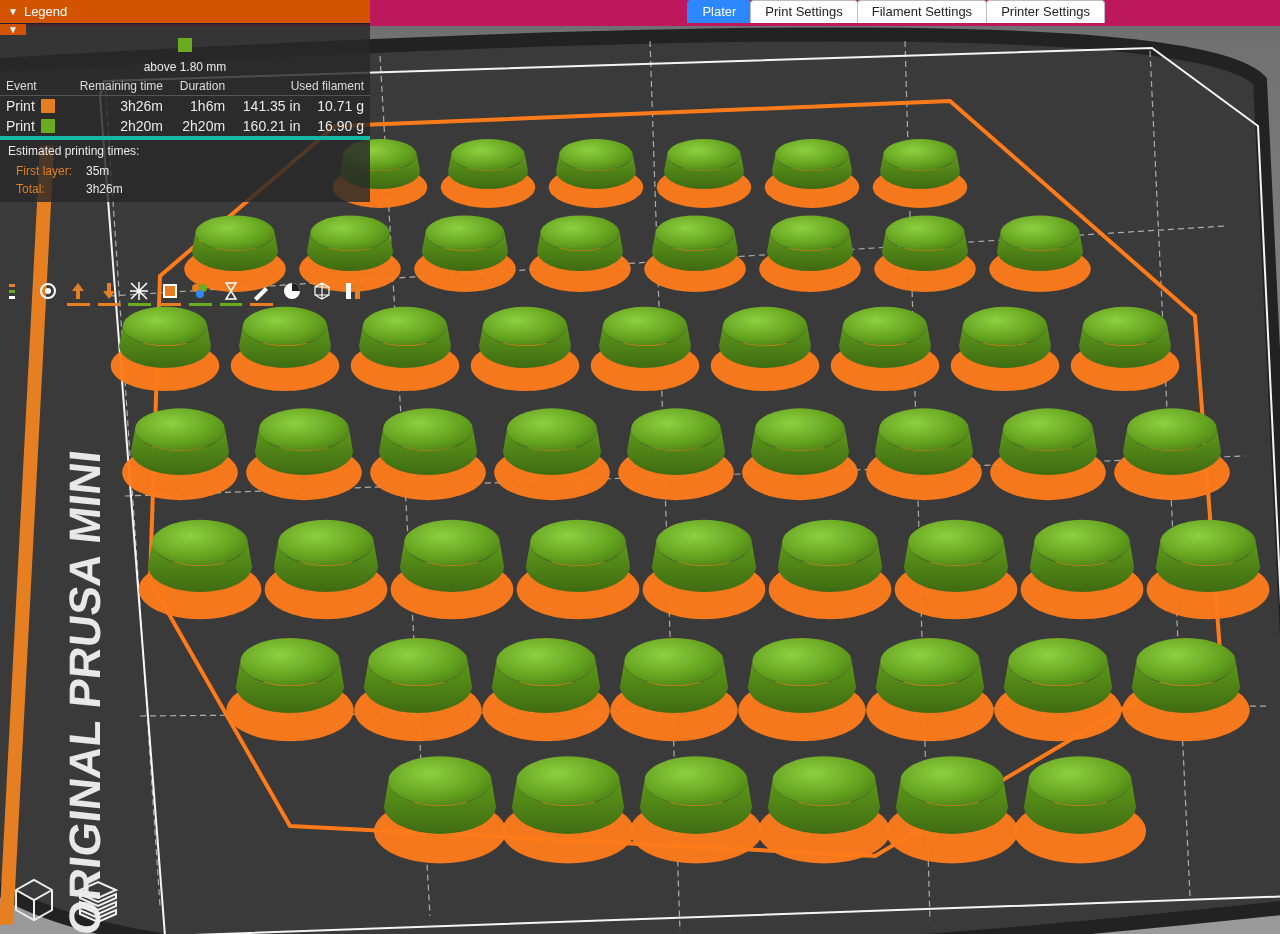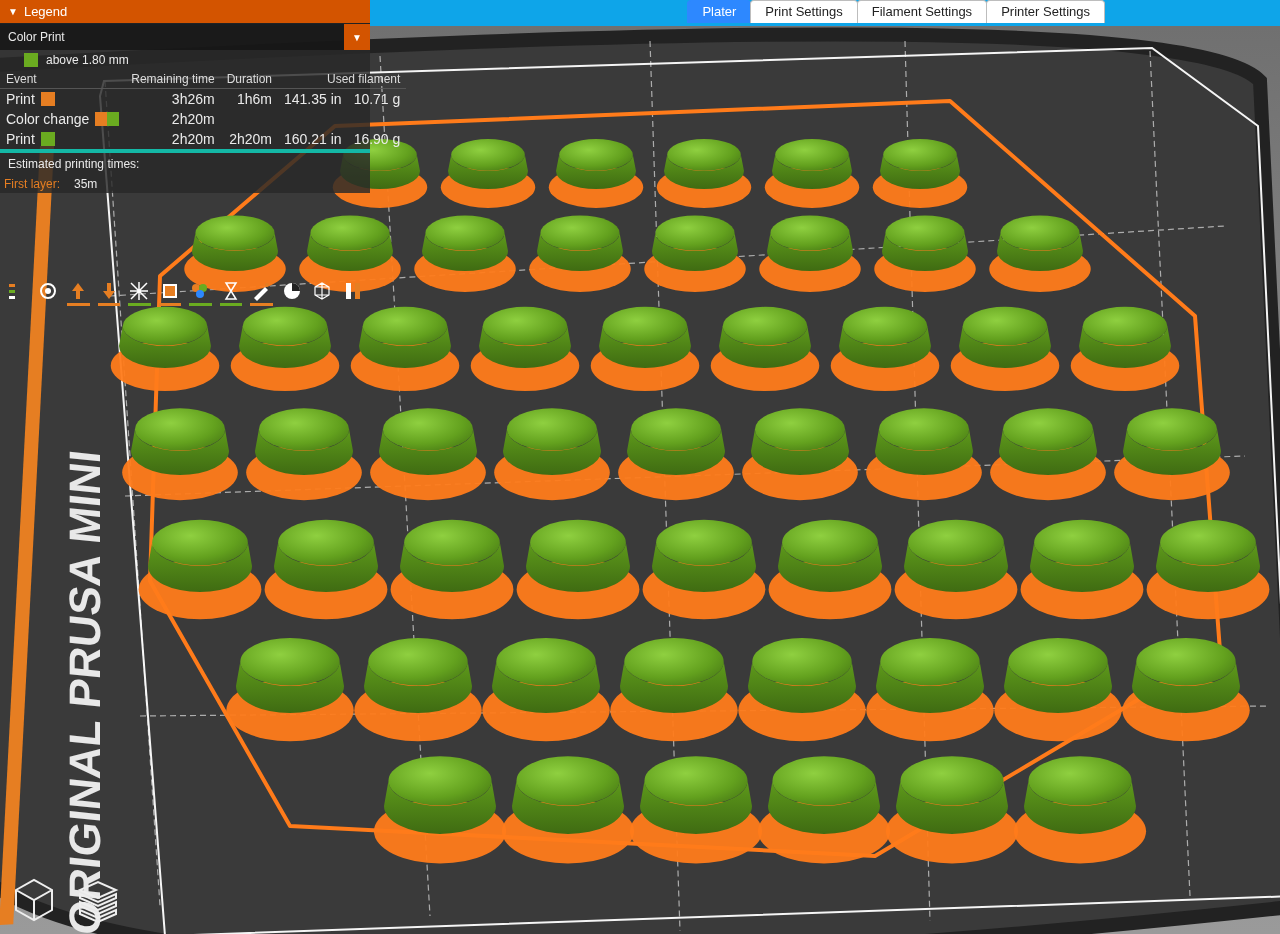--- a/index.html
+++ b/index.html
@@ -1,21 +1,21 @@
 <!DOCTYPE html>
 <html><head>
 <meta charset="utf-8">
 <style>
 * { margin: 0; padding: 0; box-sizing: border-box; font-family: -apple-system, BlinkMacSystemFont, "Segoe UI", Arial, sans-serif; }
 html, body { width: 1280px; height: 934px; overflow: hidden; background: #e8e8e8; }
 
 
 .tabbar {
   position: absolute; top: 0; left: 0; right: 0; height: 26px;
-  background: #0ea5e9;
+  background: #be185d;
   display: flex; justify-content: flex-end; align-items: flex-start;
   padding-right: 175px;
 }
 .tab {
   padding: 3px 14px 4px; font-size: 13px; color: #222; background: #fff;
   border: 1px solid #bdbdbd; border-bottom: none; border-radius: 4px 4px 0 0;
   margin-left: -1px; cursor: pointer;
 }
 .tab.active { background: #2d88ff; color: #fff; border-color: #2d88ff; }
 
@@ -41,36 +41,36 @@
   display:flex; align-items:stretch;
   border-top:1px solid #222;
 }
 .dropdown-label {
   flex:1; padding:6px 8px; background: rgba(20,20,20,0.8);
 }
 .dropdown-btn {
   width:26px; background:#d35400; display:flex; align-items:center; justify-content:center;
   color:#fff; font-size:10px;
 }
-.swatch-row { display:flex; align-items:center; gap:8px; padding:3px 24px; }
+.swatch-row { display:flex; align-items:center; gap:8px; padding:3px 0;flex-direction:column; }
 .swatch { width:14px; height:14px; }
 .sw-green { background:#6aab20; }
 .sw-orange { background:#e67e22; }
 .sw-pair { display:flex; }
 .sw-pair .swatch { width:12px; }
 
 .table { width:100%; border-collapse:collapse; }
 .table th, .table td { text-align:left; padding:2px 6px; font-weight:normal; white-space:nowrap; }
 .table th { border-bottom:1px solid #555; font-size:12px; color:#ddd; }
 .table td { font-size:14px; }
 .table .r { text-align:right; }
 .evcell { display:flex; align-items:center; gap:6px; }
 
 .section-title { padding:4px 8px; border-top:4px solid #14b8a6; }
-.times-row { display:flex; padding:2px 4px; gap:10px; }
+.times-row { display:flex; padding:2px 16px; gap:10px; }
 .times-row .k { width:60px; color:#e67e22; }
 
 
 .iconstrip {
   position:absolute; top:275px; left:0; height:38px; width:370px;
   background: rgba(30,30,30,0.0);
   display:flex; align-items:center; gap:8px; padding:0 6px;
 }
 .iconstrip .ico {
   width:24px; height:24px; display:flex; align-items:center; justify-content:center;
@@ -310,21 +310,20 @@
   </svg>
 </div>
 
 <div class="legend">
   <div class="legend-header">
     <span class="tri">▼</span>
     <span>Legend</span>
   </div>
 
   <div class="dropdown">
-    <div class="dropdown-label">Color Print</div>
     <div class="dropdown-btn">▼</div>
   </div>
 
   <div class="swatch-row">
     <span class="swatch sw-green"></span>
     <span>above 1.80 mm</span>
   </div>
 
   <table class="table">
     <thead>
@@ -344,52 +343,41 @@
             </span>
           </td>
         <td class="r">3h26m</td>
         <td class="r">1h6m</td>
         <td class="r">141.35 in</td>
         <td class="r">10.71 g</td>
       </tr>
       <tr>
         <td>
             <span class="evcell">
-              <span>Color change</span>
-              <span class="sw-pair">
-                <span class="swatch sw-orange"></span>
-                <span class="swatch sw-green"></span>
-              </span>
-            </span>
-          </td>
-        <td class="r">2h20m</td>
-        <td class="r"></td>
-        <td class="r"></td>
-        <td class="r"></td>
-      </tr>
-      <tr>
-        <td>
-            <span class="evcell">
               <span>Print</span>
               <span class="swatch sw-green"></span>
             </span>
           </td>
         <td class="r">2h20m</td>
         <td class="r">2h20m</td>
         <td class="r">160.21 in</td>
         <td class="r">16.90 g</td>
       </tr>
     </tbody>
   </table>
 
   <div class="section-title">Estimated printing times:</div>
   <div class="times-row">
     <span class="k">First layer:</span>
     <span>35m</span>
   </div>
+  <div class="times-row" style="padding-bottom:6px;">
+    <span class="k">Total:</span>
+    <span>3h26m</span>
+  </div>
 </div>
 
 <div class="iconstrip">
   <div class="ico">
     <svg viewBox="0 0 20 20">
         <rect x="2" y="3" width="6" height="3" fill="#e67e22"></rect>
         <rect x="2" y="9" width="6" height="3" fill="#6aab20"></rect>
         <rect x="2" y="15" width="6" height="3" fill="#fff"></rect>
       </svg>
   </div>

